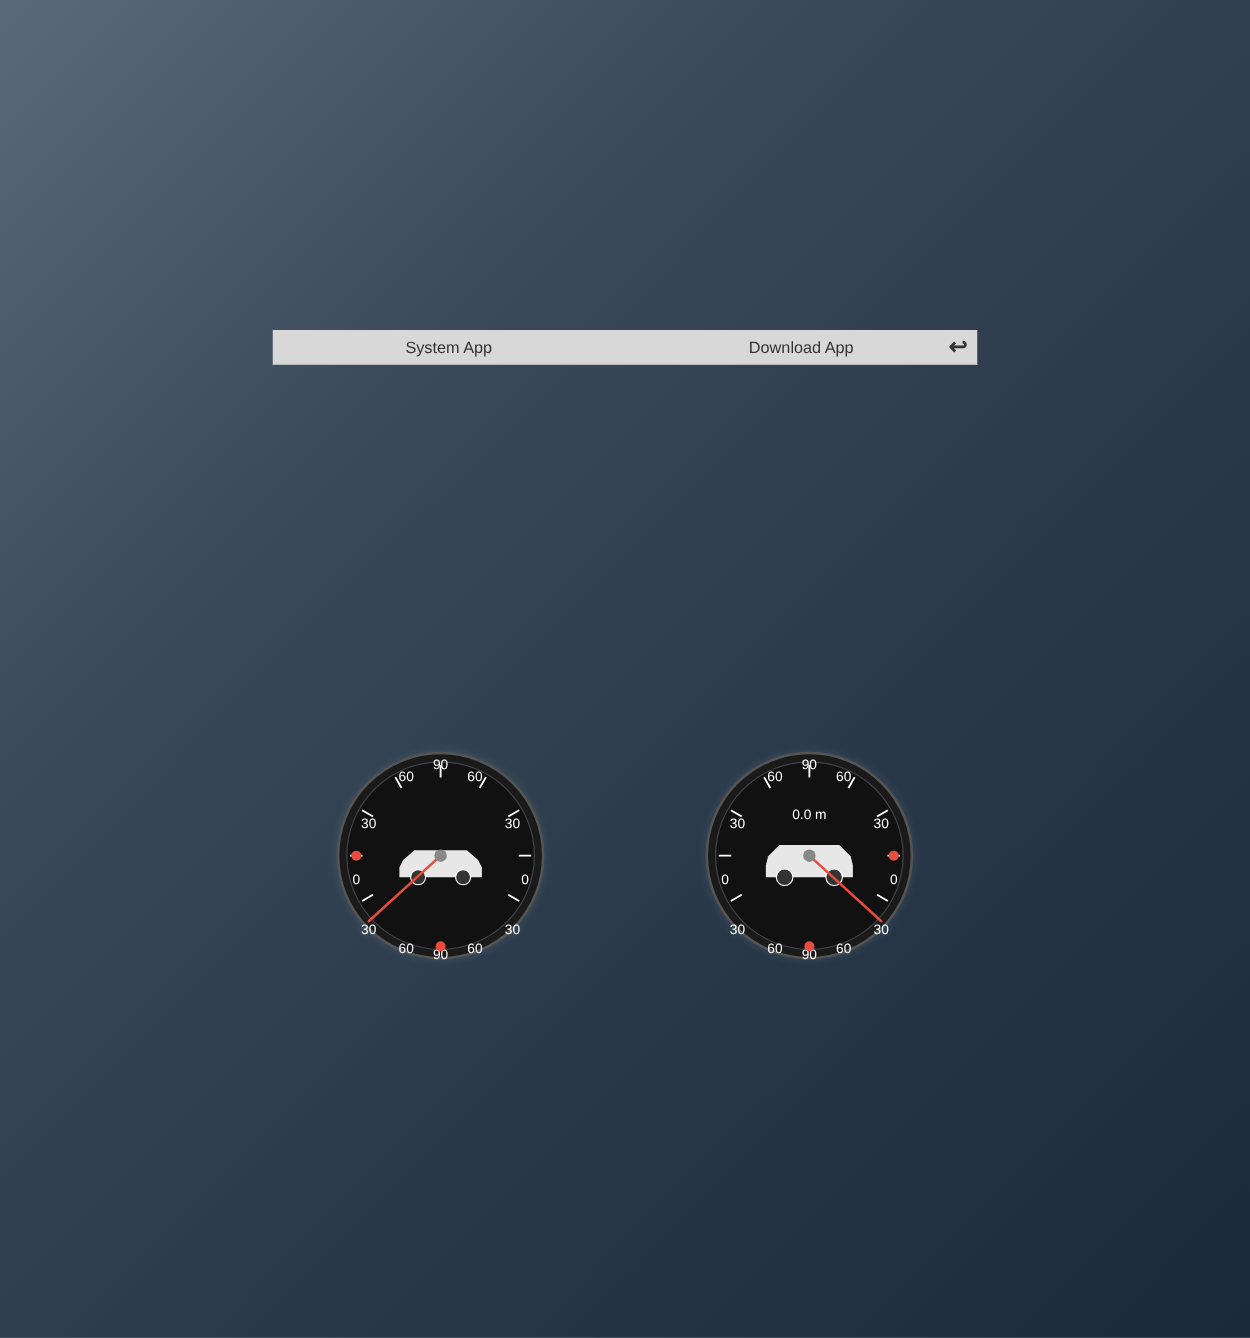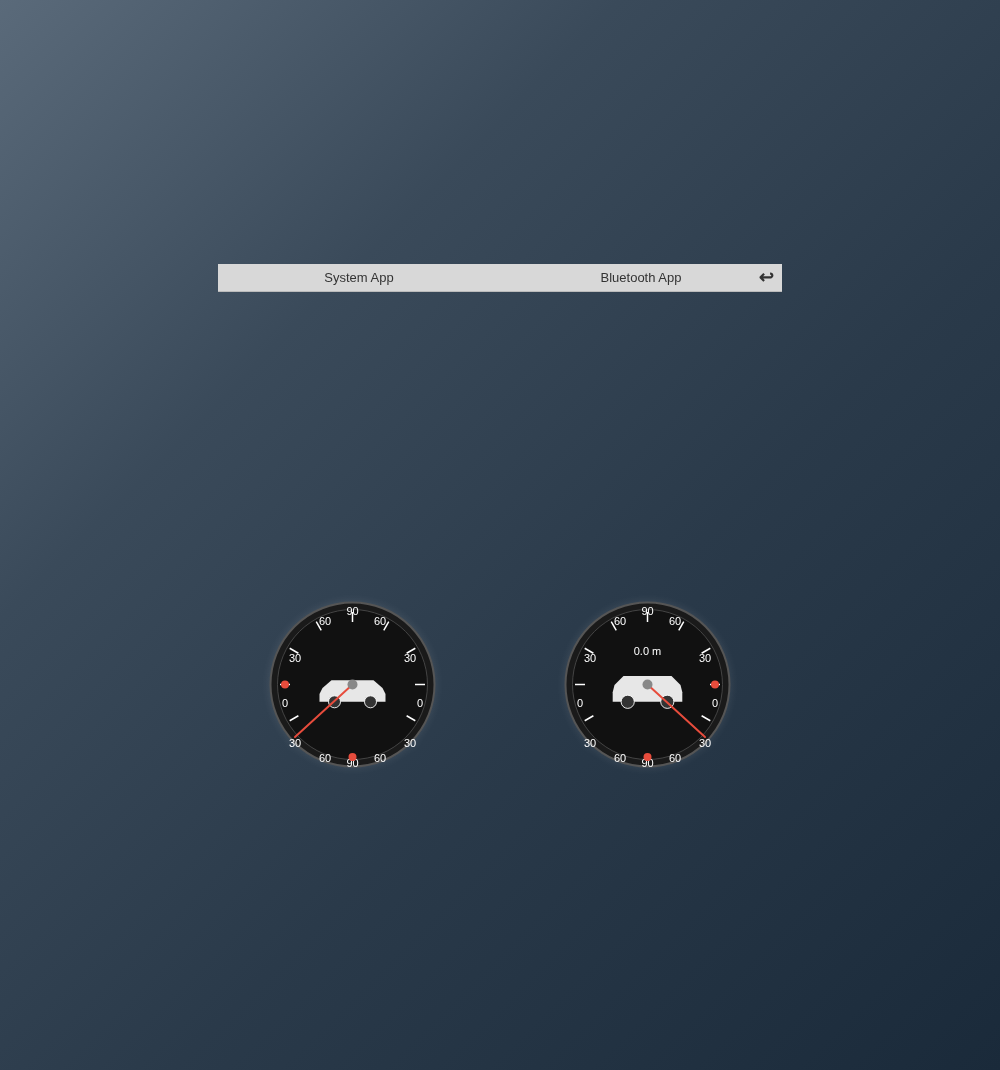--- a/index.html
+++ b/index.html
@@ -532,21 +532,21 @@
               <circle cx="14" cy="14" r="4" fill="#555"></circle>
               <circle cx="14" cy="6" r="1.5" fill="#aaa"></circle>
             </svg>
           </div>
           <span class="nav-label">DVR</span>
         </div>
       </div>
 
       <div class="section-headers-row">
         <div class="section-title">System App</div>
-        <div class="section-title">Bluetooth App</div>
+        <div class="section-title">Download App</div>
         <div class="back-arrow-btn">↩</div>
       </div>
 
       <div class="app-grid-area">
 
         <div class="app-section">
           <div class="app-icons-grid">
 
             <div class="grid-app-item">
               <div class="grid-app-icon icon-aux">

